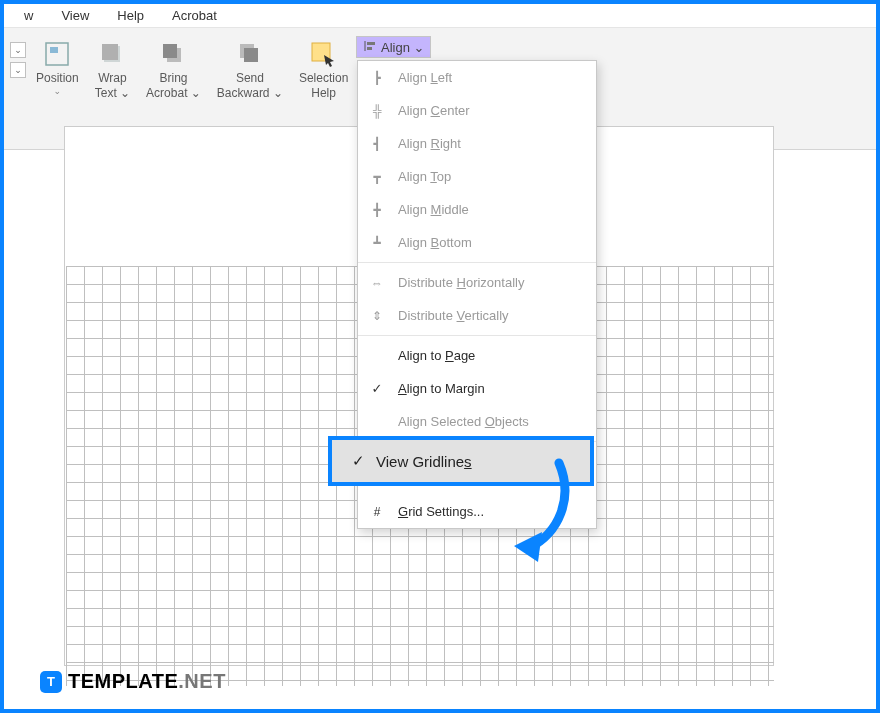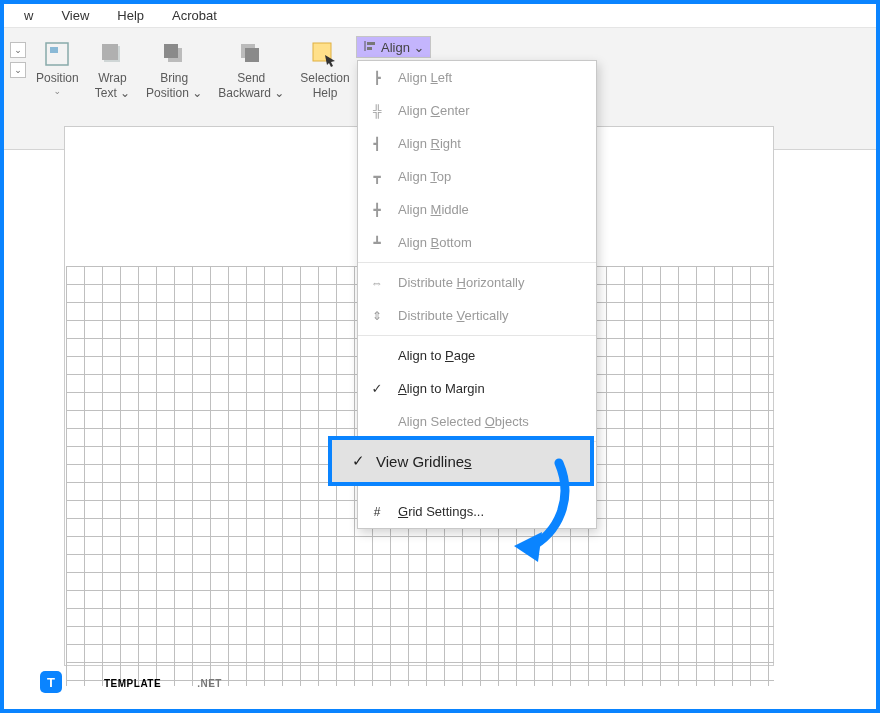--- a/index.html
+++ b/index.html
@@ -27,21 +27,21 @@
 .dd-item.enabled { color: #2b2b2b; }
 .dd-item .mi { width: 18px; height: 18px; display:flex; align-items:center; justify-content:center; font-size: 12px; }
 .dd-sep { height: 1px; background: #e5e5e5; margin: 3px 0; }
 .dd-check { width:18px; text-align:center; color:#333; }
 .dd-pad { width:18px; }
 .highlight-item { position: absolute; top: 432px; left: 324px; width: 266px; height: 50px; border: 4px solid #0a84ff; background: #e2e2e2; display:flex; align-items:center; padding-left: 44px; gap: 16px; z-index: 25; font-size: 15px; color:#222;}
 .highlight-item .chk { position:absolute; left: 20px; color:#222;}
 .arrow { position:absolute; top:454px; left:500px; z-index:26; }
 .watermark { position:absolute; left:36px; bottom:16px; display:flex; align-items:center; gap:6px; z-index:30; }
 .watermark .t { width:22px; height:22px; border-radius:5px; background:#0a84ff; color:#fff; display:flex; align-items:center; justify-content:center; font-weight:700; font-size:13px;}
-.watermark .txt { font-weight:700; letter-spacing:.5px; font-size:10px;padding-left:36px; }
+.watermark .txt { font-weight:700; letter-spacing:.5px; font-size:20px; }
 .watermark .net { color:#777; font-weight:600;margin-top:46px;}
 u.acc { text-decoration: underline; }
 </style>
 </head>
 <body>
 
 <div class="frame">
 
   <div class="menubar">
     <span>w</span>
@@ -78,21 +78,21 @@
         <div>Text ⌄</div>
       </div>
       <div class="rbtn">
         <div class="icon-box">
             <svg width="26" height="26">
               <rect x="7" y="7" width="14" height="14" fill="#bbb"></rect>
               <rect x="3" y="3" width="14" height="14" fill="#8a8a8a"></rect>
             </svg>
           </div>
         <div>Bring</div>
-        <div>Position ⌄</div>
+        <div>Acrobat ⌄</div>
       </div>
       <div class="rbtn">
         <div class="icon-box">
             <svg width="26" height="26">
               <rect x="3" y="3" width="14" height="14" fill="#bbb"></rect>
               <rect x="7" y="7" width="14" height="14" fill="#8a8a8a"></rect>
             </svg>
           </div>
         <div>Send</div>
         <div>Backward ⌄</div>

